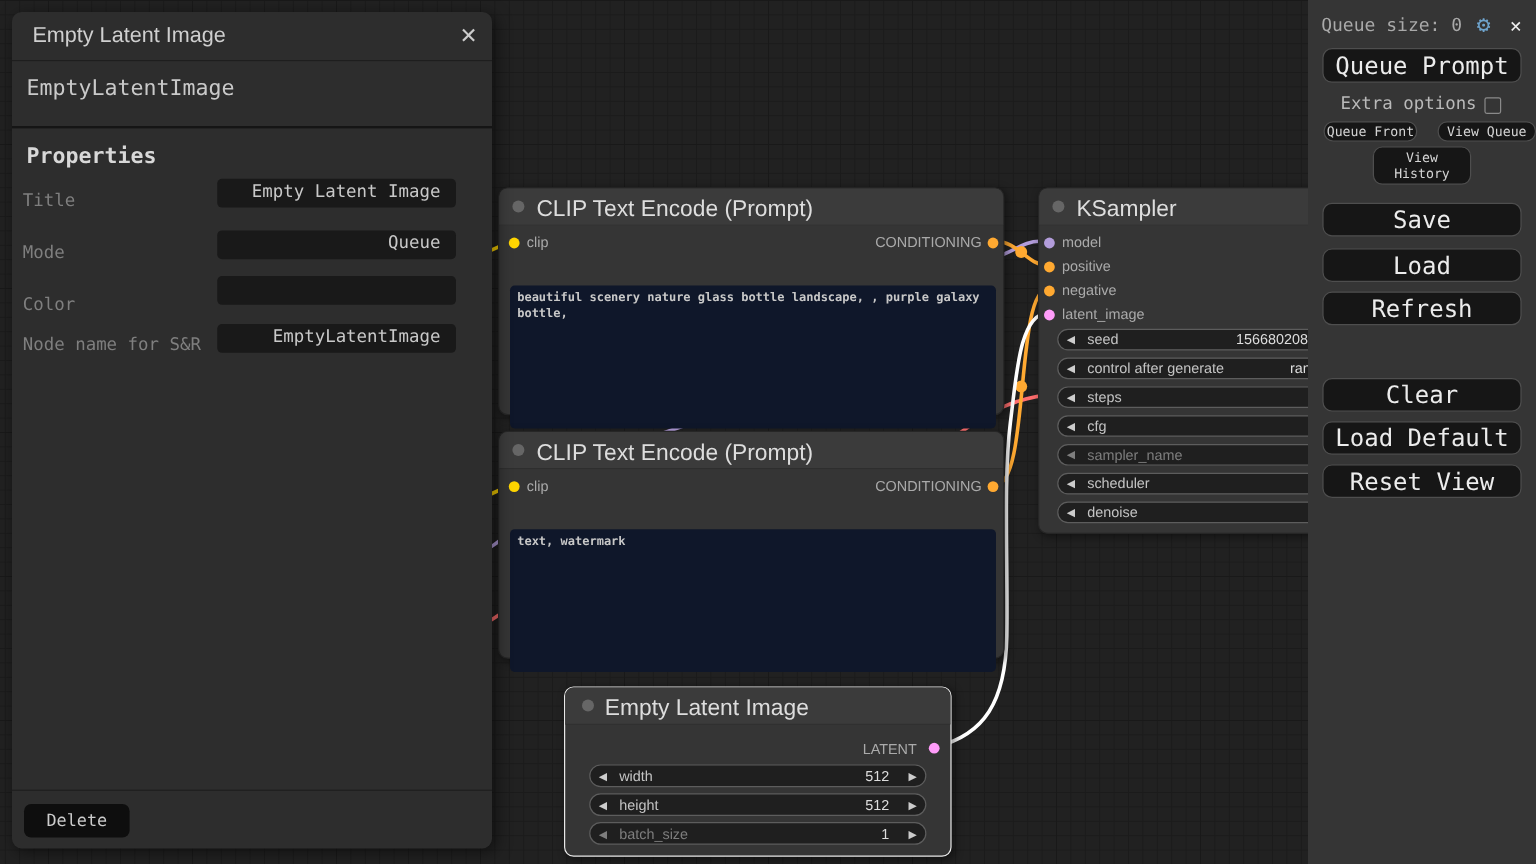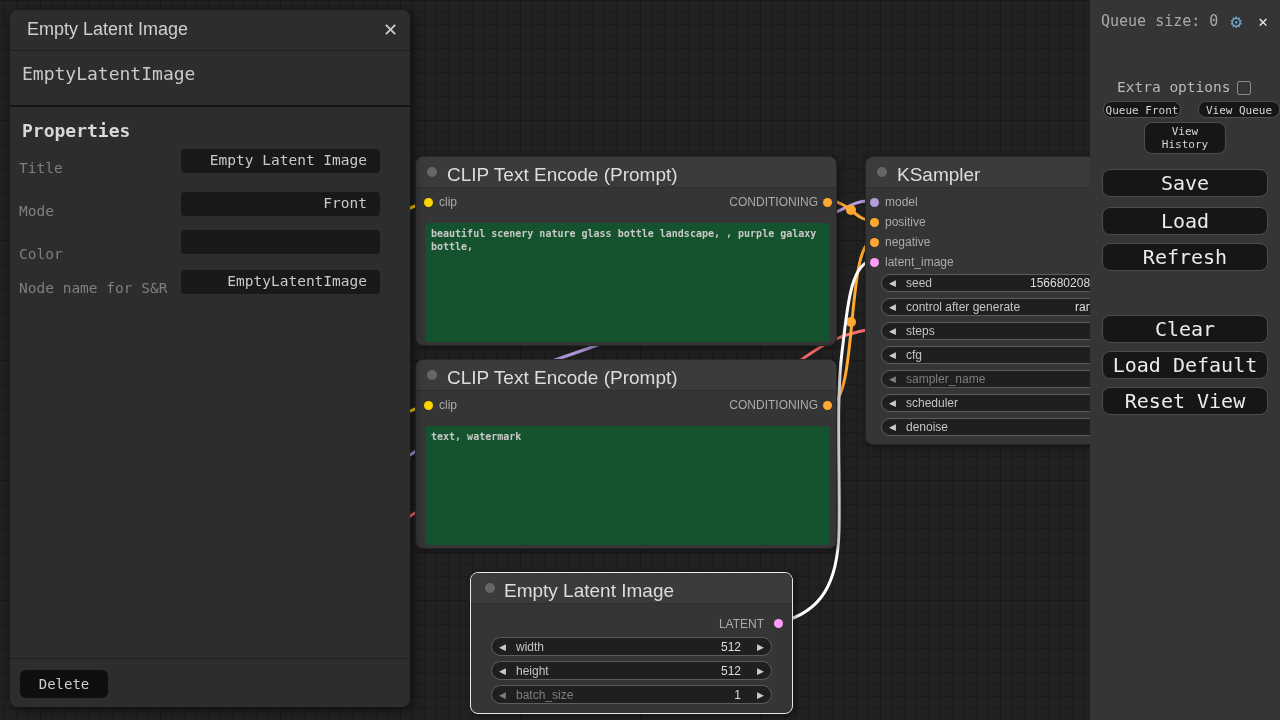--- a/index.html
+++ b/index.html
@@ -19,23 +19,23 @@
   
   .node{position:absolute;background:#353535;border:1px solid #262626;border-radius:8px;
         box-shadow:2px 2px 7px rgba(0,0,0,.45);z-index:2;box-sizing:border-box;}
   .node.selected{border:1px solid #e8e8e8;z-index:3;}
   .ntitle{position:absolute;left:0;right:0;top:0;height:30px;background:#3b3b3b;
         border-radius:7px 7px 0 0;border-bottom:1px solid #2e2e2e;}
   .ndot{position:absolute;left:11px;top:10px;width:10px;height:10px;border-radius:50%;background:#666;}
   .ntext{position:absolute;left:31px;top:7px;font-size:19px;color:#ddd;white-space:nowrap;}
   .port{position:absolute;width:9px;height:9px;border-radius:50%;}
   .plabel{position:absolute;font-size:12px;color:#aaa;white-space:nowrap;}
-  .tarea{position:absolute;background:#14532d;border-radius:4px;color:#c8c8c8;
+  .tarea{position:absolute;background:#0f172a;border-radius:4px;color:#c8c8c8;
         font-size:10px;line-height:13px;padding:4px 6px;box-sizing:border-box;
-        white-space:pre-wrap;word-break:break-word;font-family:"DejaVu Sans Mono",monospace;font-weight:bold;}
+        white-space:pre-wrap;word-break:break-word;font-family:"DejaVu Sans Mono",monospace;font-weight:bold;margin-top:15px;}
   .pill{position:absolute;background:#1f1f1f;border:1px solid #5d5d5d;border-radius:10px;
         box-sizing:border-box;color:#ccc;font-size:12px;}
   .pill .arr{position:absolute;top:50%;transform:translateY(-50%);font-size:9px;color:#ccc;cursor:pointer;}
   .pill .arr.L{left:7px;} .pill .arr.R{right:7px;}
   .pill .wlabel{position:absolute;left:24px;top:50%;transform:translateY(-50%);color:#c4c4c4;white-space:nowrap;}
   .pill .wval{position:absolute;top:50%;transform:translateY(-50%);color:#ddd;white-space:nowrap;}
   .pill.dim .arr,.pill.dim .wlabel{color:#7e7e7e;}
   
   #propPanel{position:absolute;left:10px;top:10px;width:400px;height:697px;background:#2d2d2d;
         border-radius:8px;z-index:10;box-shadow:3px 3px 12px rgba(0,0,0,.5);}
@@ -201,21 +201,21 @@
     </div>
     <div id="propsHeading" class="mono">Properties</div>
 
     <div class="flabel mono" style="top:148px;">Title</div>
     <div class="finput" style="top:139px;">
       <span class="mono">Empty Latent Image</span>
     </div>
 
     <div class="flabel mono" style="top:191px;">Mode</div>
     <div class="finput" style="top:182px;">
-      <span class="mono">Front</span>
+      <span class="mono">Queue</span>
     </div>
 
     <div class="flabel mono" style="top:234px;">Color</div>
     <div class="finput" style="top:220px;">
       <span class="mono"></span>
     </div>
 
     <div class="flabel mono" style="top:268px;">Node name for S&amp;R</div>
     <div class="finput" style="top:260px;">
       <span class="mono">EmptyLatentImage</span>
@@ -226,20 +226,23 @@
       <span class="mono">Delete</span>
     </div>
   </div>
 
   <div id="menuPanel" class="mono">
     <div id="queueSizeRow">
       <span id="queueSizeLabel">Queue size: 0</span>
       <span id="gearIcon">⚙</span>
       <span id="menuClose">✕</span>
     </div>
+    <div class="mbtn" style="top:40px;height:29px;">
+      <span>Queue Prompt</span>
+    </div>
     <div id="extraRow">
       <span id="extraLabel">Extra options</span>
       <span id="extraCheck"></span>
     </div>
     <div class="mbtn small" style="left:13px;top:101px;width:78px;height:17px;">
       <span>Queue Front</span>
     </div>
     <div class="mbtn small" style="left:108px;top:101px;width:82px;height:17px;">
       <span>View Queue</span>
     </div>

